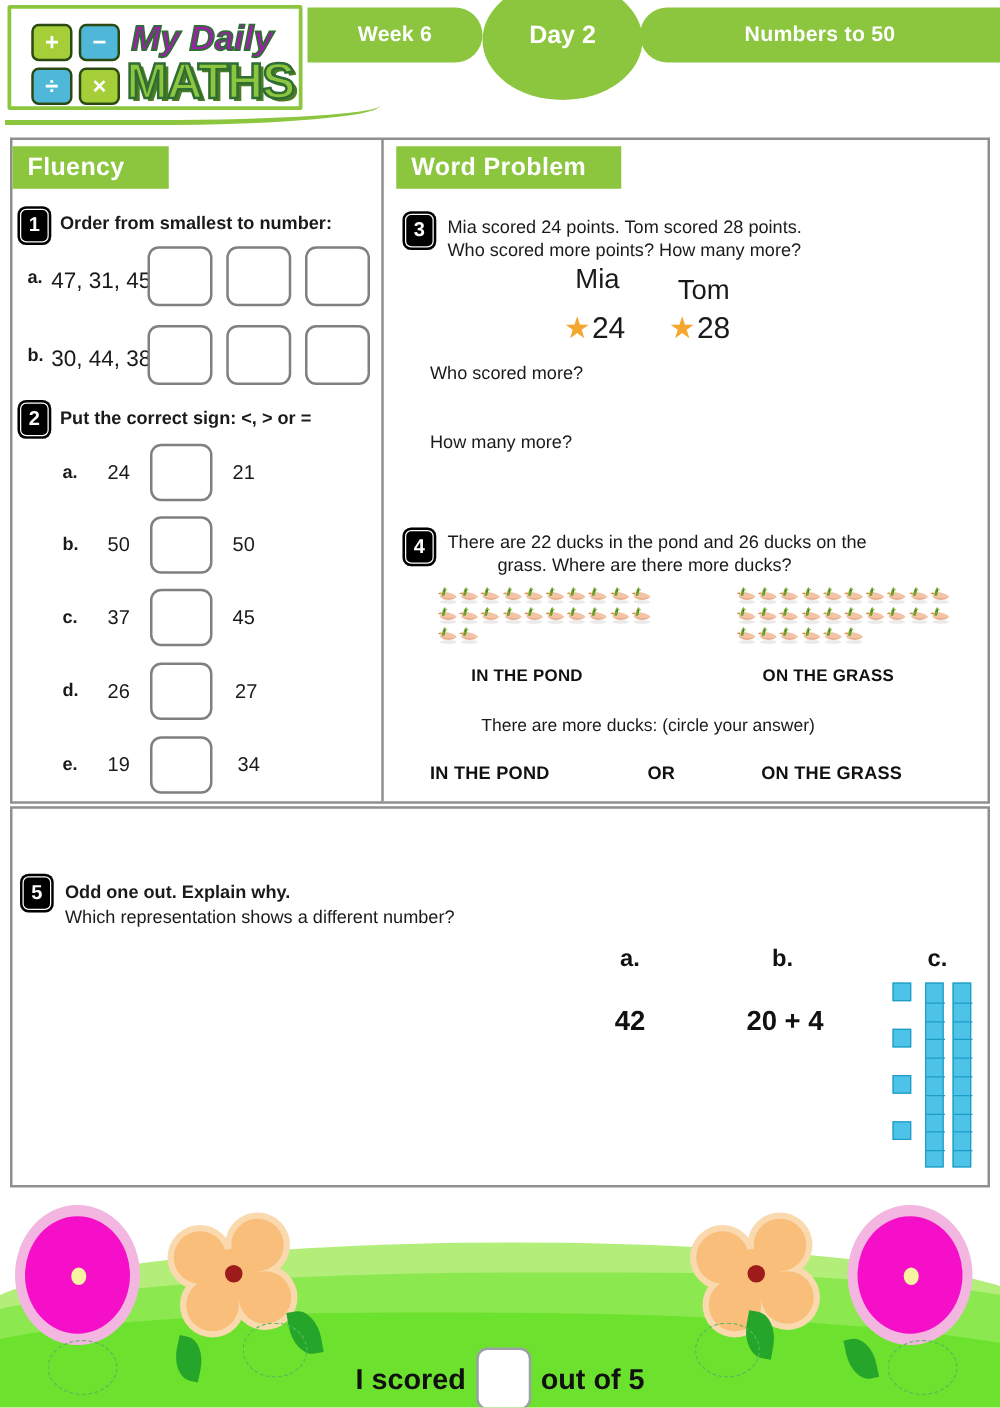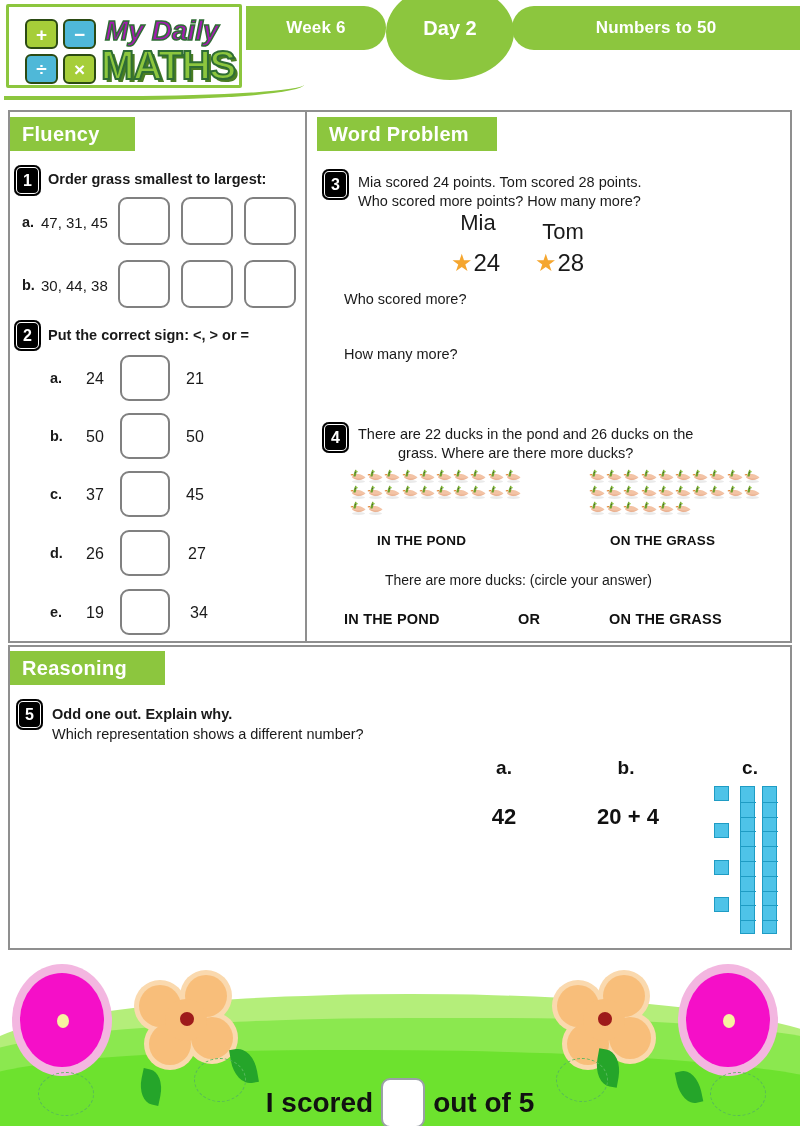--- a/index.html
+++ b/index.html
@@ -97,21 +97,21 @@
     display: flex; align-items: center; justify-content: center;
     box-shadow: inset 0 0 0 2px #000, inset 0 0 0 3px #fff;
   }
 
   .qtext { position: absolute; color: #1a1a1a; font-size: 14.5px; font-weight: bold; line-height: 1.25; }
   .qsub  { position: absolute; color: #1a1a1a; font-size: 14.5px; line-height: 1.3; }
 
   
   .abox { position: absolute; background: #fff; border: 2.5px solid #808080; border-radius: 9px; }
 
-  .lbl { position: absolute; font-size: 15px; color: #1a1a1a; }
+  .lbl { position: absolute; font-size: 18px; color: #1a1a1a; }
   .lbl-b { position: absolute; font-size: 14.5px; color: #1a1a1a; font-weight: bold; }
   .num  { position: absolute; font-size: 16px; color: #1a1a1a; text-align: center; }
 
   
   .name-lbl { position: absolute; font-size: 22px; color: #1a1a1a; text-align: center; }
   .score-row { position: absolute; display: flex; align-items: center; font-size: 24px; color: #1a1a1a; }
   .star { color: #F5A62F; font-size: 24px; line-height: 1; margin-right: 1px; }
 
   
   .duck-grid { position: absolute; display: flex; flex-wrap: wrap; width: 172px; }
@@ -136,21 +136,21 @@
   .grass1 { position: absolute; left: -20px; top: 42px; width: 860px; height: 150px;
             background: #B4EE7A; border-radius: 50% 50% 0 0 / 60px 60px 0 0; }
   .grass2 { position: absolute; left: -40px; top: 66px; width: 900px; height: 130px;
             background: #8BE84F; border-radius: 50% 40% 0 0 / 50px 40px 0 0; }
   .grass3 { position: absolute; left: -30px; top: 98px; width: 880px; height: 100px;
             background: #6DE22E; border-radius: 40% 55% 0 0 / 36px 44px 0 0; }
   .copyright { position: absolute; left: 0; top: 20px; width: 800px; text-align: center;
                font-size: 13px; color: #7030A0; font-weight: bold; }
   .score-strip { position: absolute; left: 0; top: 126px; width: 800px;
                  display: flex; align-items: center; justify-content: center; gap: 8px; }
-  .score-txt { font-size: 28px; font-weight: bold; color: #111; }
+  .score-txt { font-size: 23px; font-weight: bold; color: #111; }
   .score-box { width: 44px; height: 50px; background: #fff; border: 2px solid #9aa0a6; border-radius: 9px; }
 
   .flower { position: absolute; }
   .fl-mag-outer { position:absolute; width: 100px; height: 112px; background: #F3B6E0; border-radius: 50%; }
   .fl-mag-inner { position:absolute; left: 8px; top: 9px; width: 84px; height: 94px; background: #F50FC8; border-radius: 50%; }
   .fl-mag-core  { position:absolute; left: 45px; top: 50px; width: 12px; height: 14px; background: #F7F3A0; border-radius: 50%; }
   .petal { position: absolute; background: #F8BE7A; border-radius: 50%; }
   .petal-edge { position: absolute; background: #FAD9AE; border-radius: 50%; }
   .fl-orange-core { position: absolute; width: 14px; height: 14px; background: #9E1B1B; border-radius: 50%; }
   .leaf { position: absolute; background: #25A52A; border-radius: 0 70% 0 70%; }
@@ -183,21 +183,21 @@
     <div class="logo-swoosh"></div>
   </div>
 
   <div class="panel-top"></div>
   <div class="vdiv"></div>
 
   <div class="sect-tab tab-fluency">Fluency</div>
   <div class="sect-tab tab-word">Word Problem</div>
 
   <div class="qnum" style="left:14px; top:165px;">1</div>
-  <div class="qtext" style="left:48px; top:170px;">Order grass smallest to largest:</div>
+  <div class="qtext" style="left:48px; top:170px;">Order from smallest to number:</div>
 
   <div class="lbl-b" style="left:22px; top:214px;">a.</div>
   <div class="lbl" style="left:41px; top:214px;">47, 31, 45</div>
   <div class="abox" style="left:118px; top:197px; width:52px; height:48px;"></div>
   <div class="abox" style="left:181px; top:197px; width:52px; height:48px;"></div>
   <div class="abox" style="left:244px; top:197px; width:52px; height:48px;"></div>
 
   <div class="lbl-b" style="left:22px; top:277px;">b.</div>
   <div class="lbl" style="left:41px; top:277px;">30, 44, 38</div>
   <div class="abox" style="left:118px; top:260px; width:52px; height:48px;"></div>
@@ -791,21 +791,20 @@
   <div class="caps" style="left:377px; top:533px;">IN THE POND</div>
   <div class="caps" style="left:610px; top:533px;">ON THE GRASS</div>
 
   <div class="mid" style="left:385px; top:572px;">There are more ducks: (circle your answer)</div>
 
   <div class="caps" style="left:344px; top:611px; font-size:14.5px;">IN THE POND</div>
   <div class="caps" style="left:518px; top:611px; font-size:14.5px;">OR</div>
   <div class="caps" style="left:609px; top:611px; font-size:14.5px;">ON THE GRASS</div>
 
   <div class="panel-bottom"></div>
-  <div class="sect-tab tab-reasoning">Reasoning</div>
 
   <div class="qnum" style="left:16px; top:699px;">5</div>
   <div class="qtext" style="left:52px; top:705px;">Odd one out. Explain why.</div>
   <div class="qsub" style="left:52px; top:725px;">Which representation shows a different number?</div>
 
   <div class="rep-lbl" style="left:476px; top:757px; width:56px;">a.</div>
   <div class="rep-lbl" style="left:598px; top:757px; width:56px;">b.</div>
   <div class="rep-lbl" style="left:722px; top:757px; width:56px;">c.</div>
 
   <div class="rep-val" style="left:470px; top:804px; width:68px;">42</div>

